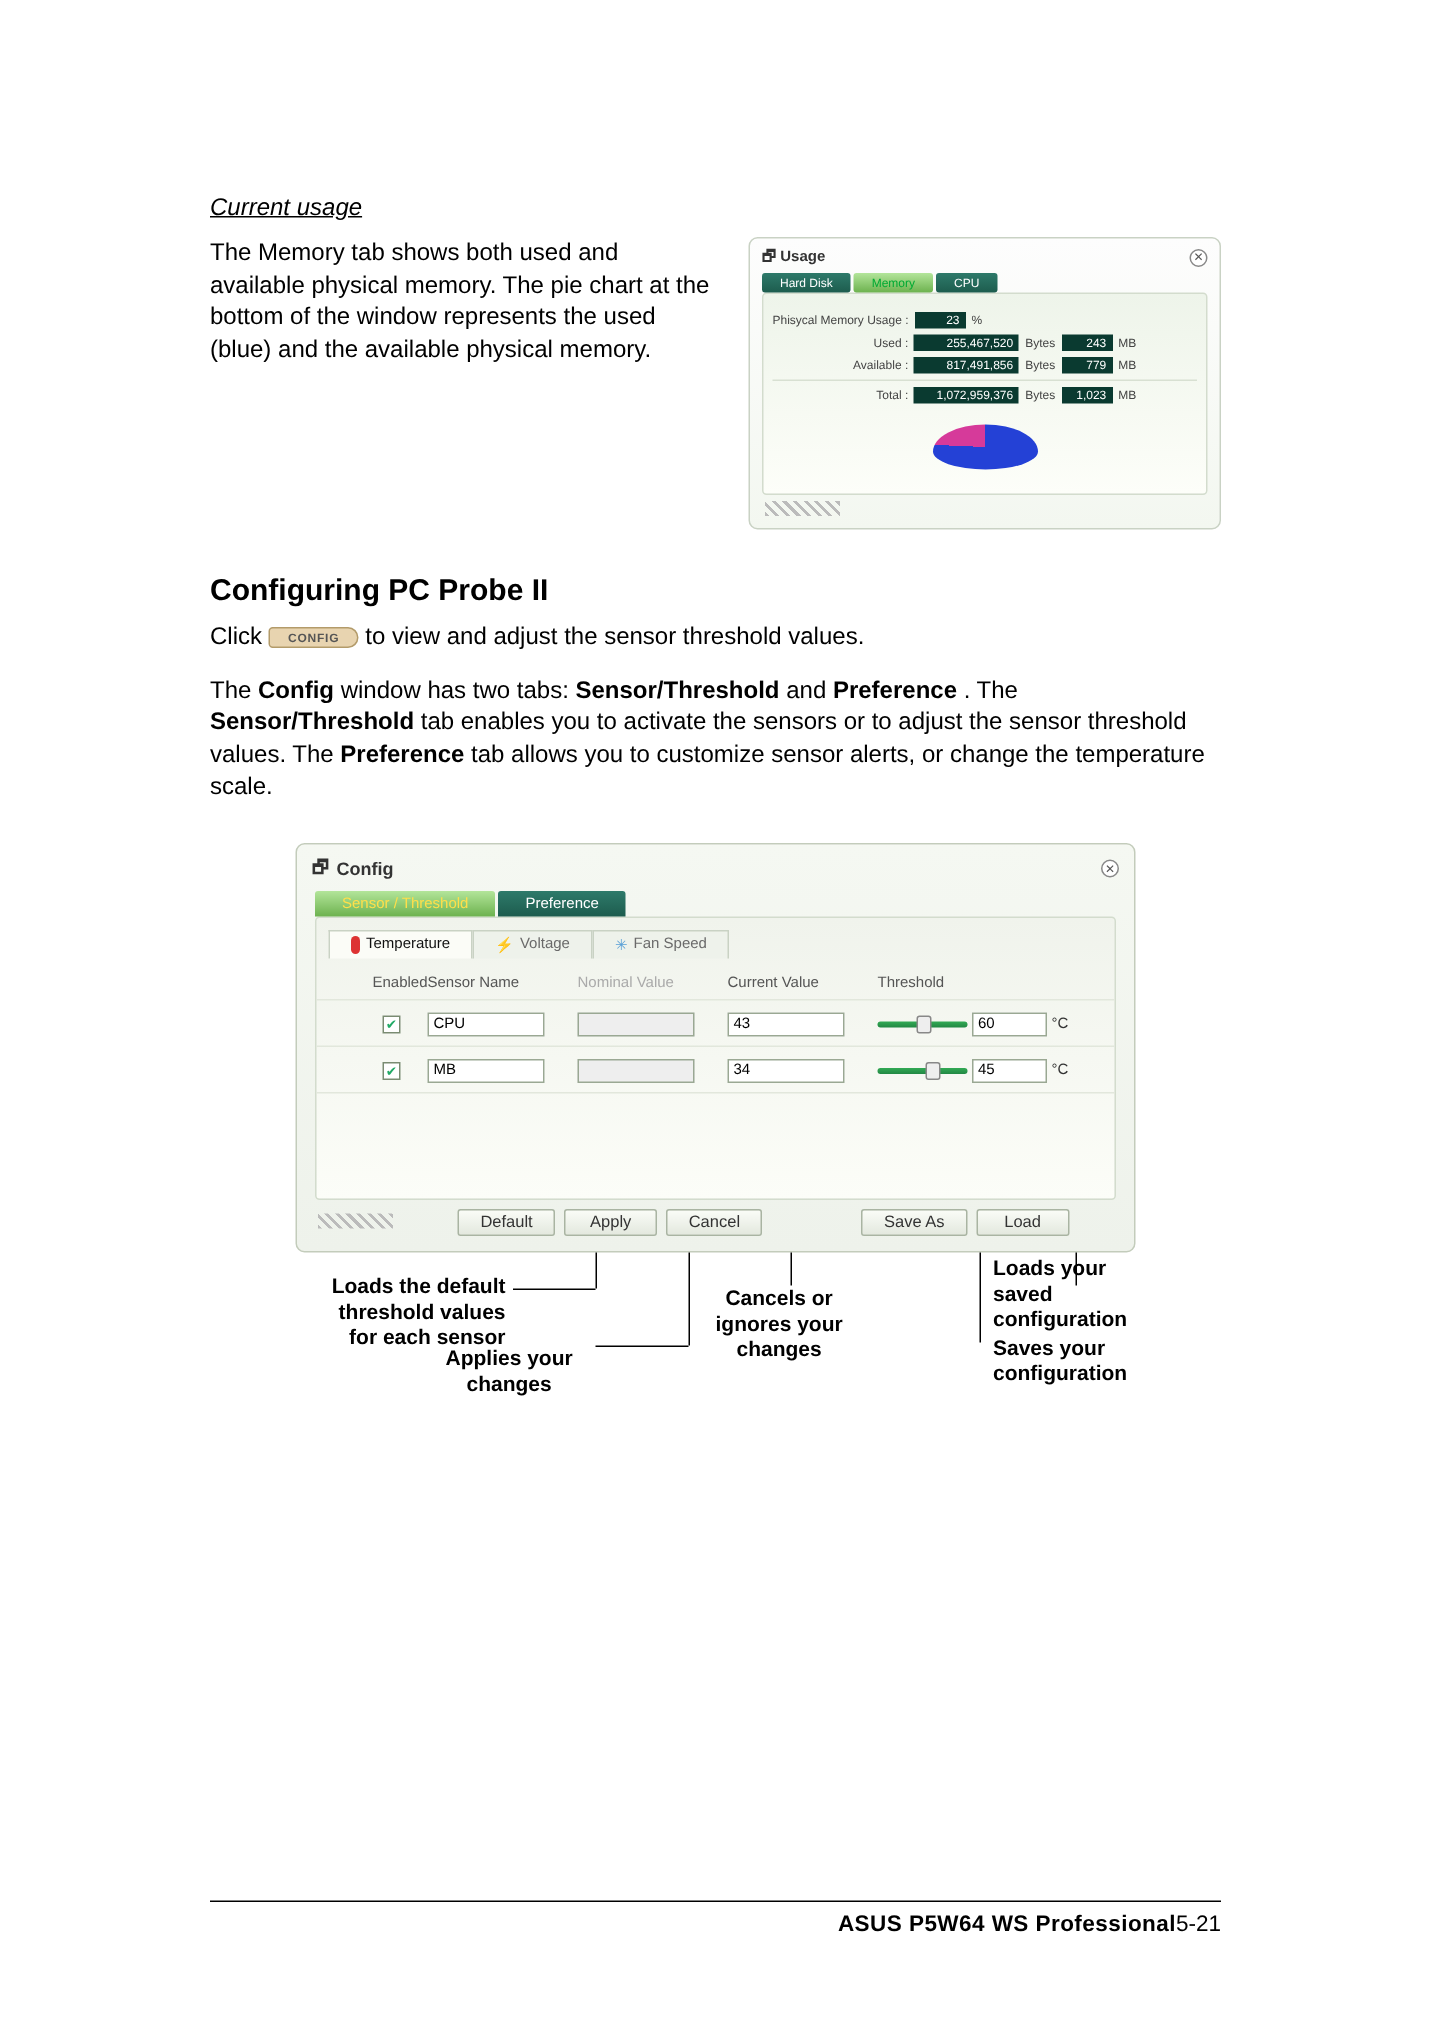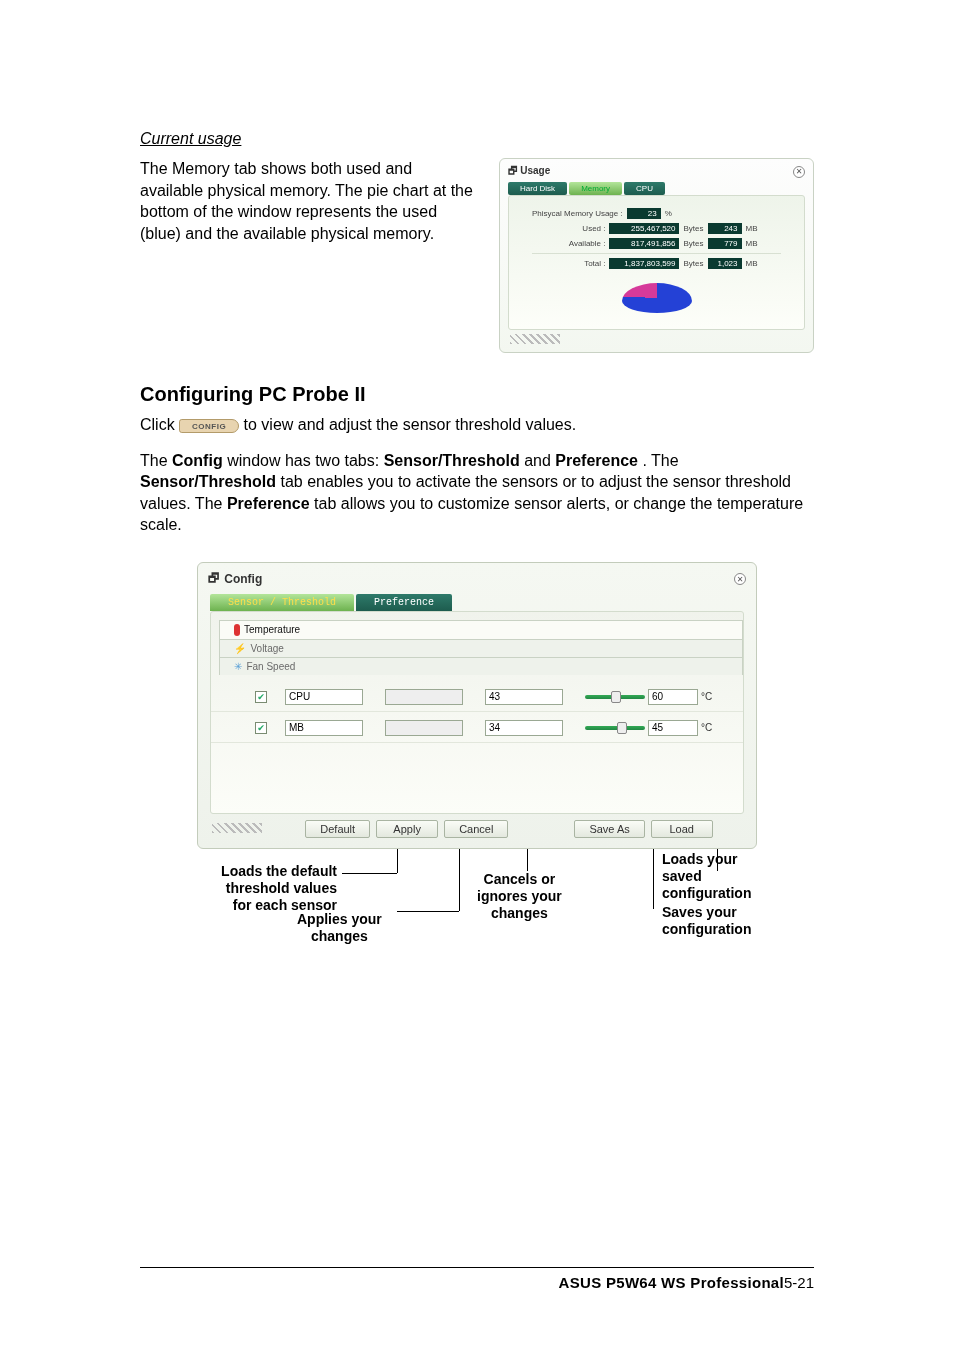--- a/index.html
+++ b/index.html
@@ -62,21 +62,21 @@
   }
   .usage-tab {
     font-size: 8px; padding: 2px 12px; color:#fff;
     background: linear-gradient(#2e7a6a,#1d5c4e);
     border-radius: 2px; margin-right: 2px;
   }
   .usage-tab.active { background: linear-gradient(#b3e59a,#6db24f); color:#0a3; }
   .usage-body {
     margin: 0 8px; background: linear-gradient(#eef4ea,#fdfef9);
     border: 1px solid #d3dccd; border-radius: 3px;
-    padding: 8px 23px;
+    padding: 8px 6px;
   }
   .usage-line { display:flex; align-items:center; gap:4px; font-size:8px; color:#444; margin:4px 0; justify-content:center; }
   .numbox { background:#0a3a30; color:#fff; padding:1px 4px; font-size:8px; min-width:70px; text-align:right; }
   .numbox.sm { min-width:34px; }
   .pie {
     width: 70px; height: 46px; margin: 6px auto 0 auto;
     background: conic-gradient(#2441d6 0 76%, #d63a9a 76% 100%);
     border-radius: 50% / 60% 60% 40% 40%;
     transform: scaleY(0.65);
   }
@@ -85,33 +85,33 @@
   .config-wrap { position: relative; margin-top: 26px; }
   .config-panel {
     width: 560px; margin: 0 auto;
     background: linear-gradient(#f5f8f2,#eef2eb);
     border: 1px solid #c3ccbb; border-radius: 6px;
     font-size: 11px; color:#333;
     padding-bottom: 10px;
   }
   .cfg-titlebar { display:flex; align-items:center; justify-content:space-between; padding:6px 10px 0 10px; }
   .cfg-titlebar .t { font-weight:bold; font-size:12px; display:flex; align-items:center; gap:5px; }
-  .cfg-tabs { display:flex; margin: 4px 0 0 12px; font-family: Liberation Mono, monospace; }
+  .cfg-tabs { display:flex; margin: 4px 0 0 12px; }
   .cfg-tab {
     font-size: 10px; padding: 3px 18px;
     background: linear-gradient(#2e7a6a,#1d5c4e); color:#fff;
     margin-right: 2px; border-radius: 2px 2px 0 0;
   }
   .cfg-tab.active { background: linear-gradient(#b3e59a,#6db24f); color:#ffdf4a; }
   .cfg-inner {
     margin: 0 12px; background: linear-gradient(#f0f3ec,#fcfdf8);
     border: 1px solid #d3dccd; border-radius: 3px;
     padding: 6px 0 70px 0;
   }
-  .sub-tabs { display:flex; gap:0; margin: 2px 0 6px 8px; flex-direction: column; }
+  .sub-tabs { display:flex; gap:0; margin: 2px 0 6px 8px; }
   .sub-tab {
     font-size: 10px; padding: 3px 14px; border:1px solid #c9d2c4; border-bottom:none;
     background:#eef2eb; color:#6a6a6a; display:flex; align-items:center; gap:4px;
   }
   .sub-tab.active { background:#fbfcf7; color:#111; }
   .thermo-icon { width:6px;height:12px;background:#d33;border-radius:3px; display:inline-block; position:relative;}
   .volt-icon::before { content:"⚡"; color:#f5c400; font-size:10px; }
   .fan-icon::before { content:"✳"; color:#5aa0d6; font-size:10px; }
   .hdr-row, .data-row {
     display:grid;
@@ -192,21 +192,21 @@
       <div class="usage-line">
         <span style="width:50px;text-align:right;">Available :</span>
         <span class="numbox">817,491,856</span>
         <span>Bytes</span>
         <span class="numbox sm">779</span>
         <span>MB</span>
       </div>
       <div style="border-top:1px solid #d8e0d2;margin:4px 0;"></div>
       <div class="usage-line">
         <span style="width:50px;text-align:right;">Total :</span>
-        <span class="numbox">1,837,803,599</span>
+        <span class="numbox">1,072,959,376</span>
         <span>Bytes</span>
         <span class="numbox sm">1,023</span>
         <span>MB</span>
       </div>
       <div class="pie"></div>
     </div>
     <div class="hatch" style="margin-left:10px;"></div>
   </div>
 </div>
 
@@ -250,20 +250,27 @@
           </div>
         <div class="sub-tab">
             <span class="volt-icon"></span>
             <span>Voltage</span>
           </div>
         <div class="sub-tab">
             <span class="fan-icon"></span>
             <span>Fan Speed</span>
           </div>
       </div>
+      <div class="hdr-row">
+        <span style="text-align:right;">Enabled</span>
+        <span>Sensor Name</span>
+        <span style="color:#aaa;">Nominal Value</span>
+        <span>Current Value</span>
+        <span>Threshold</span>
+      </div>
 
       <div class="data-row">
         <span class="chk">✔</span>
         <input class="txt-in" value="CPU" style="">
         <input class="txt-in" disabled="" style="background: rgb(238, 238, 238);" value="">
         <input class="txt-in" readonly="" value="43" style="">
         <span class="slider">
           <span class="track">
               <span class="thumb"></span>
             </span>

